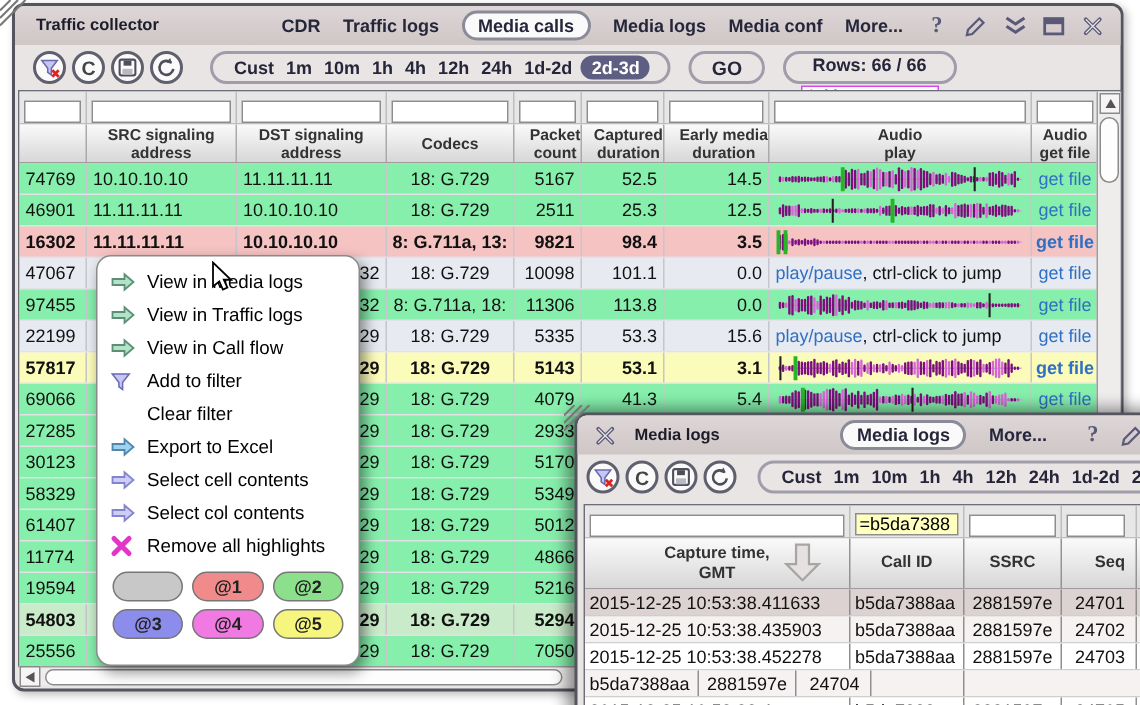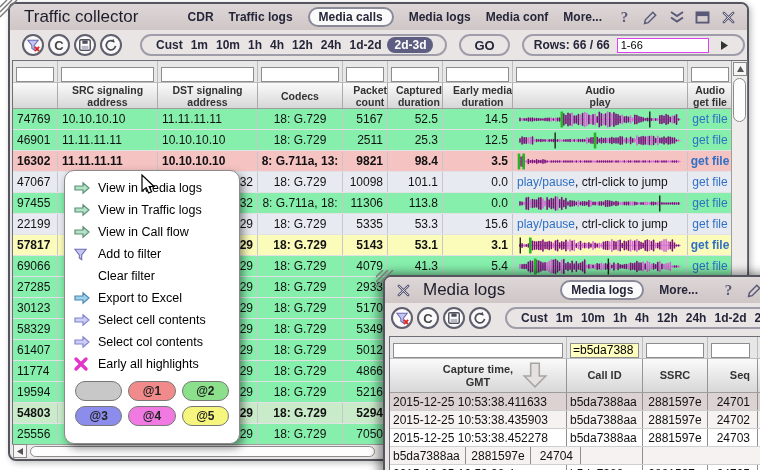--- a/index.html
+++ b/index.html
@@ -8,38 +8,38 @@
 
   
   .winframe{position:absolute;background:#eae5e5;border:2px solid #55555f;border-radius:8px;}
   #main-win{left:8px;top:2px;width:741px;height:459px;z-index:1;box-shadow:2px 2px 6px rgba(0,0,0,.25);}
   #media-win{left:383px;top:275px;width:392px;height:212px;z-index:60;
     box-shadow:-6px 0 10px rgba(0,0,0,.3),0 -4px 10px rgba(0,0,0,.22);}
   .grip{position:absolute;z-index:70;width:18px;height:18px;}
 
   .titlebar{display:flex;align-items:center;height:26px;padding:0 10px 0 14px;
     background:linear-gradient(#ded7d7,#cfc6c6);border-radius:6px 6px 0 0;}
-  .wtitle{font-size:17px;font-weight:normal;color:#1c1c2a;white-space:nowrap;}
+  .wtitle{font-size:11px;font-weight:bold;color:#1c1c2a;white-space:nowrap;}
   .tabs{display:flex;align-items:center;gap:15px;margin-left:auto;white-space:nowrap;}
   .tab{font-size:12px;font-weight:bold;color:#26263a;cursor:default;}
   .tab.sel{background:#fbfafa;border:2px solid #8a8a99;border-radius:10px;padding:1px 9px;}
   .tb-icons{display:flex;align-items:center;gap:9px;margin-left:14px;}
   .tb-ic{width:17px;height:15px;display:flex;align-items:center;justify-content:center;}
   .qmark{font-size:15px;font-weight:bold;color:#5a5a78;font-family:"Liberation Serif",serif;}
 
   .toolbar{display:flex;align-items:center;height:30px;padding:0 0 0 12px;white-space:nowrap;}
   .circle{width:22px;height:22px;border-radius:50%;background:#fbfafa;border:2px solid #5f5f6e;
     margin-right:4px;display:flex;align-items:center;justify-content:center;}
   .cTxt{font-weight:bold;font-size:13px;color:#444;}
   .pill{display:flex;align-items:center;height:22px;border:2px solid #a09daa;border-radius:13px;
     padding:0 10px;font-size:12px;font-weight:bold;color:#26263a;background:transparent;}
   .pill .trange{margin:0 4px;}
   .trange.sel{background:#5e5e82;color:#fff;border-radius:9px;padding:1px 7px;margin:0 2px;}
   .pill.go{margin-left:12px;padding:0 13px;font-size:13px;}
-  .pill.rowsp{margin-left:12px;gap:7px;}
+  .pill.rowsp{margin-left:12px;gap:7px;flex-direction:column;}
   .pill.rowsp input{width:92px;height:15px;border:1px solid #d946ef;font-size:11px;padding:0 3px;
     font-family:"Liberation Sans",sans-serif;}
   .timepill{margin-left:14px;}
 
   
   .mtable{position:absolute;left:2px;top:56px;width:736px;height:392px;background:#fff;
     border:1.5px solid #6e6e78;overflow:hidden;}
   .frow,.hrow,.trow{display:flex;width:720px;}
   .frow{height:22px;background:#e7e7e7;border-bottom:1px solid #bdbdbd;}
   .fcell{border-right:1px solid #bdbdbd;padding:3px;}
@@ -1013,21 +1013,21 @@
           </svg>
         </span>
         <span>Select col contents</span>
       </div>
       <div class="mitem">
         <span class="mi-ic">
           <svg width="16" height="16" viewBox="0 0 16 16">
             <path d="M3 3l10 10M13 3L3 13" stroke="#e236c8" stroke-width="3.4" stroke-linecap="round"></path>
           </svg>
         </span>
-        <span>Early all highlights</span>
+        <span>Remove all highlights</span>
       </div>
     </div>
   <div id="menu-swatches">
       <div class="swatch" style="background: rgb(200, 200, 200);"></div>
       <div class="swatch" style="background: rgb(241, 138, 138);">@1</div>
       <div class="swatch" style="background: rgb(140, 224, 140);">@2</div>
       <div class="swatch" style="background: rgb(140, 140, 236);">@3</div>
       <div class="swatch" style="background: rgb(240, 122, 226);">@4</div>
       <div class="swatch" style="background: rgb(246, 246, 126);">@5</div>
     </div>

